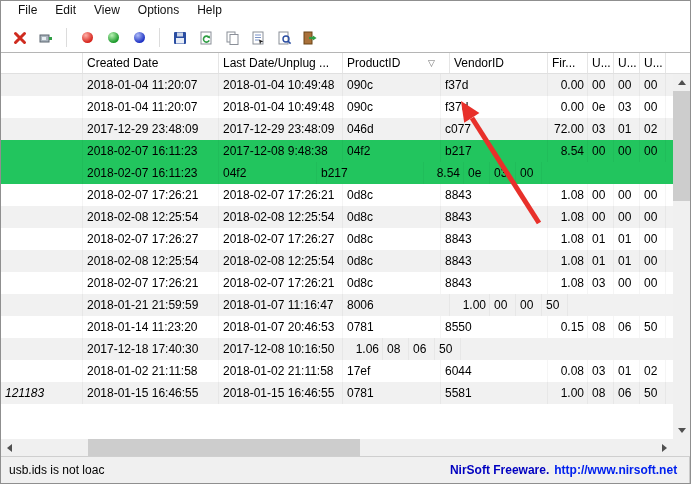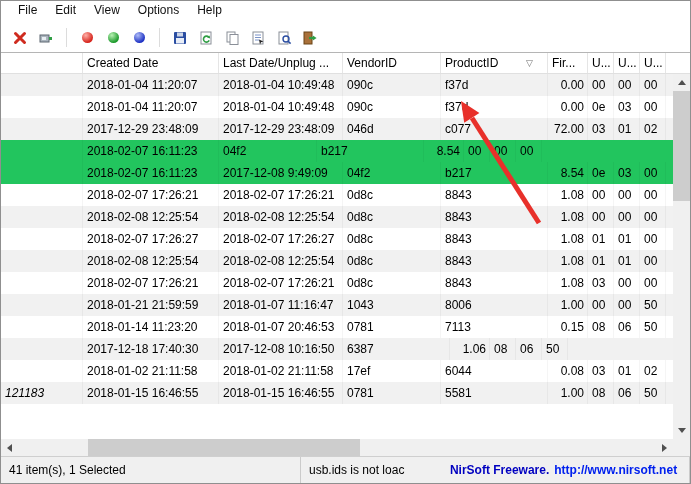--- a/index.html
+++ b/index.html
@@ -148,22 +148,22 @@
         <polygon points="14.6,8 10.8,5.4 10.8,10.6" fill="#2f9e44"></polygon>
       </svg>
     </div>
   </div>
 
   <div class="list">
     <div class="header-row">
         <div class="hcell" style="width: 82px;"><span></span></div>
         <div class="hcell" style="width: 136px;"><span>Created Date</span></div>
         <div class="hcell" style="width: 124px;"><span>Last Date/Unplug ...</span></div>
+        <div class="hcell" style="width: 107px;"><span>ProductID</span><span class="sort-glyph">▽</span></div>
         <div class="hcell" style="width: 98px;"><span>VendorID</span></div>
-        <div class="hcell" style="width: 107px;"><span>ProductID</span><span class="sort-glyph">▽</span></div>
         <div class="hcell" style="width: 40px;"><span>Fir...</span></div>
         <div class="hcell" style="width: 26px;"><span>U...</span></div>
         <div class="hcell" style="width: 26px;"><span>U...</span></div>
         <div class="hcell" style="width: 26px;"><span>U...</span></div>
         <div class="hcell filler"></div>
       </div>
     <div class="tbody">
         <div class="row odd">
           <div class="cell" style="width: 82px;"></div>
           <div class="cell" style="width: 136px;">2018-01-04 11:20:07</div>
@@ -193,31 +193,31 @@
           <div class="cell" style="width: 98px;">046d</div>
           <div class="cell" style="width: 107px;">c077</div>
           <div class="cell r" style="width: 40px;">72.00</div>
           <div class="cell" style="width: 26px;">03</div>
           <div class="cell" style="width: 26px;">01</div>
           <div class="cell" style="width: 26px;">02</div>
         </div>
         <div class="row green">
           <div class="cell" style="width: 82px;"></div>
           <div class="cell" style="width: 136px;">2018-02-07 16:11:23</div>
+          <div class="cell" style="width: 124px;">2017-12-08 9:48:38</div>
           <div class="cell" style="width: 98px;">04f2</div>
           <div class="cell" style="width: 107px;">b217</div>
           <div class="cell r" style="width: 40px;">8.54</div>
           <div class="cell" style="width: 26px;">00</div>
           <div class="cell" style="width: 26px;">00</div>
           <div class="cell" style="width: 26px;">00</div>
         </div>
         <div class="row odd green">
           <div class="cell" style="width: 82px;"></div>
           <div class="cell" style="width: 136px;">2018-02-07 16:11:23</div>
-          <div class="cell" style="width: 124px;">2017-12-08 9:49:09</div>
           <div class="cell" style="width: 98px;">04f2</div>
           <div class="cell" style="width: 107px;">b217</div>
           <div class="cell r" style="width: 40px;">8.54</div>
           <div class="cell" style="width: 26px;">0e</div>
           <div class="cell" style="width: 26px;">03</div>
           <div class="cell" style="width: 26px;">00</div>
         </div>
         <div class="row">
           <div class="cell" style="width: 82px;"></div>
           <div class="cell" style="width: 136px;">2018-02-07 17:26:21</div>
@@ -270,43 +270,41 @@
           <div class="cell" style="width: 107px;">8843</div>
           <div class="cell r" style="width: 40px;">1.08</div>
           <div class="cell" style="width: 26px;">03</div>
           <div class="cell" style="width: 26px;">00</div>
           <div class="cell" style="width: 26px;">00</div>
         </div>
         <div class="row odd">
           <div class="cell" style="width: 82px;"></div>
           <div class="cell" style="width: 136px;">2018-01-21 21:59:59</div>
           <div class="cell" style="width: 124px;">2018-01-07 11:16:47</div>
-          <div class="cell" style="width: 98px;">1043</div>
           <div class="cell" style="width: 107px;">8006</div>
           <div class="cell r" style="width: 40px;">1.00</div>
           <div class="cell" style="width: 26px;">00</div>
           <div class="cell" style="width: 26px;">00</div>
           <div class="cell" style="width: 26px;">50</div>
         </div>
         <div class="row">
           <div class="cell" style="width: 82px;"></div>
           <div class="cell" style="width: 136px;">2018-01-14 11:23:20</div>
           <div class="cell" style="width: 124px;">2018-01-07 20:46:53</div>
           <div class="cell" style="width: 98px;">0781</div>
-          <div class="cell" style="width: 107px;">7113</div>
+          <div class="cell" style="width: 107px;">8550</div>
           <div class="cell r" style="width: 40px;">0.15</div>
           <div class="cell" style="width: 26px;">08</div>
           <div class="cell" style="width: 26px;">06</div>
           <div class="cell" style="width: 26px;">50</div>
         </div>
         <div class="row odd">
           <div class="cell" style="width: 82px;"></div>
           <div class="cell" style="width: 136px;">2017-12-18 17:40:30</div>
           <div class="cell" style="width: 124px;">2017-12-08 10:16:50</div>
-          <div class="cell" style="width: 107px;">6387</div>
           <div class="cell r" style="width: 40px;">1.06</div>
           <div class="cell" style="width: 26px;">08</div>
           <div class="cell" style="width: 26px;">06</div>
           <div class="cell" style="width: 26px;">50</div>
         </div>
         <div class="row">
           <div class="cell" style="width: 82px;"></div>
           <div class="cell" style="width: 136px;">2018-01-02 21:11:58</div>
           <div class="cell" style="width: 124px;">2018-01-02 21:11:58</div>
           <div class="cell" style="width: 98px;">17ef</div>
@@ -347,23 +345,20 @@
         <div class="hthumb"></div>
       </div>
       <div class="h-arrow">
           <span class="tri-right"></span>
         </div>
     </div>
     <div class="corner"></div>
   </div>
 
   <div class="statusbar">
-    <div class="pane p1">
-      <span>41 item(s), 1 Selected</span>
-    </div>
     <div class="pane p3">
       <span>usb.ids is not loac</span>
     </div>
     <div class="pane p2">
       <span class="ns-free">NirSoft Freeware.</span>
       <span class="ns-link">http://www.nirsoft.net</span>
     </div>
   </div>
 
   <svg class="annotation" width="691" height="484" viewBox="0 0 691 484">

